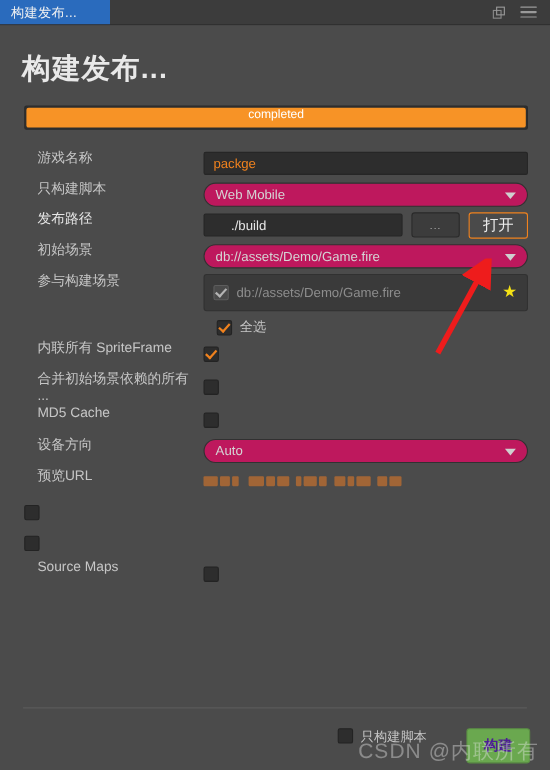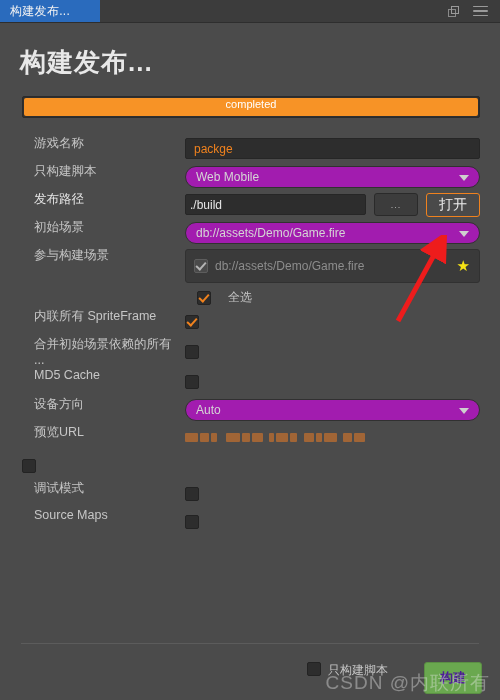--- a/index.html
+++ b/index.html
@@ -139,21 +139,21 @@
     font-size: 12px;
     display: flex;
     align-items: center;
     padding: 0 8px;
     box-sizing: border-box;
   }
 
   .select {
     flex: 1;
     height: 22px;
-    background: #a21caf;
+    background: #be185d;
     border: 1px solid #313131;
     border-radius: 11px;
     color: #d5d5d5;
     font-size: 12px;
     display: flex;
     align-items: center;
     padding: 0 10px;
     box-sizing: border-box;
     position: relative;
   }
@@ -171,21 +171,21 @@
   .path-input {
     flex: 1;
     height: 21px;
     background: #2d2d2d;
     border: 1px solid #262626;
     border-radius: 2px;
     color: #e6e6e6;
     font-size: 12px;
     display: flex;
     align-items: center;
-    padding: 0 4px;
+    padding: 0 24px;
     box-sizing: border-box;
   }
   .btn-sm {
     width: 42px;
     height: 21px;
     margin-left: 8px;
     background: #3c3c3c;
     border: 1px solid #2a2a2a;
     border-radius: 3px;
     display: flex;
@@ -265,21 +265,21 @@
 
   .selectall-row {
     display: flex;
     align-items: center;
     margin: 4px 0 2px 163px;
     padding-left: 12px;
   }
   .selectall-row .txt {
     font-size: 12px;
     color: #c6c6c6;
-    margin-left: 17px;
+    margin-left: 7px;
   }
 
   .blurred {
     display: flex;
     align-items: center;
     height: 14px;
   }
   .blurred i {
     display: block;
     height: 9px;
@@ -490,21 +490,20 @@
       </div>
     </div>
 
     <div class="row">
       <div class="ctl">
         <span class="cb"></span>
       </div>
     </div>
 
     <div class="row">
-      <div class="lbl">调试模式</div>
       <div class="ctl">
         <span class="cb"></span>
       </div>
     </div>
 
     <div class="row">
       <div class="lbl">Source Maps</div>
       <div class="ctl">
         <span class="cb"></span>
       </div>

